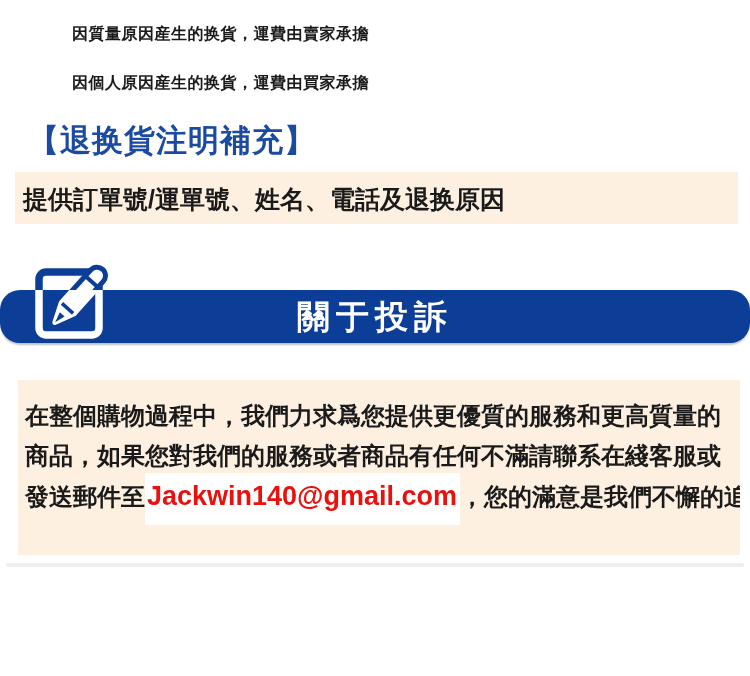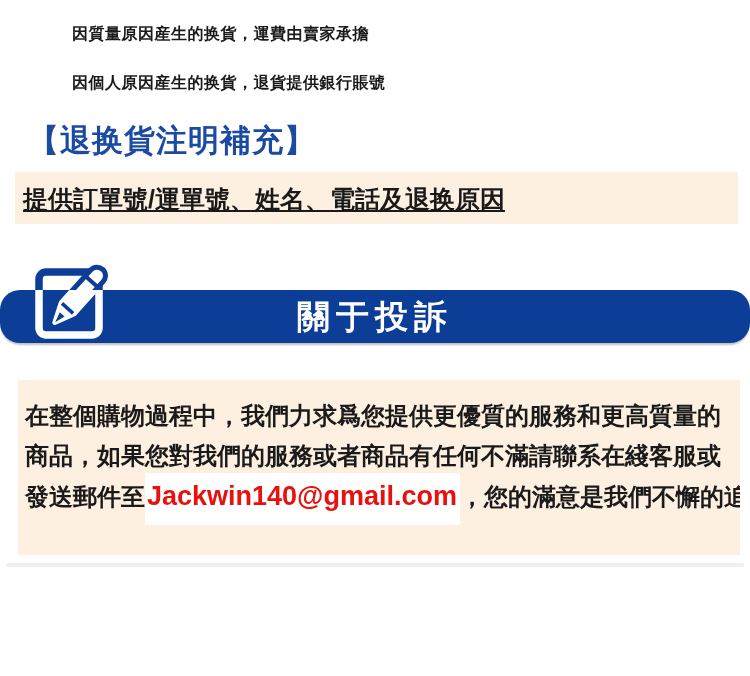--- a/index.html
+++ b/index.html
@@ -32,21 +32,20 @@
     background: #fdf0e1;
     margin-left: 15px;
     width: 715px;
     overflow: hidden;
   }
   .panel-return {
     margin-top: 14px;
     padding: 8px 0 6px 8px;
     font-size: 25px;
     line-height: 38px;
-    text-decoration: underline;
   }
   .panel-line { white-space: nowrap; }
   .banner {
     position: relative;
     margin-top: 66px;
     width: 750px;
     height: 53px;
     background: #0d3e97;
     border-radius: 20px;
     box-shadow: 0 3px 2px -1px rgba(0,0,0,0.25);
@@ -86,21 +85,21 @@
     width: 738px;
     height: 4px;
     background: #efefef;
     border-radius: 2px;
   }
 </style>
 </head>
 <body>
 
 <div class="note first">因質量原因産生的换貨，運費由賣家承擔</div>
-<div class="note second">因個人原因産生的换貨，退貨提供銀行賬號</div>
+<div class="note second">因個人原因産生的换貨，運費由買家承擔</div>
 
 <div class="section-heading">【退换貨注明補充】</div>
 
 <div class="beige-panel panel-return">
   <div class="panel-line">提供訂單號/運單號、姓名、電話及退换原因</div>
 </div>
 
 <div class="banner">
   <svg class="banner-icon" viewBox="0 0 84 92" xmlns="http://www.w3.org/2000/svg">
     <defs>

